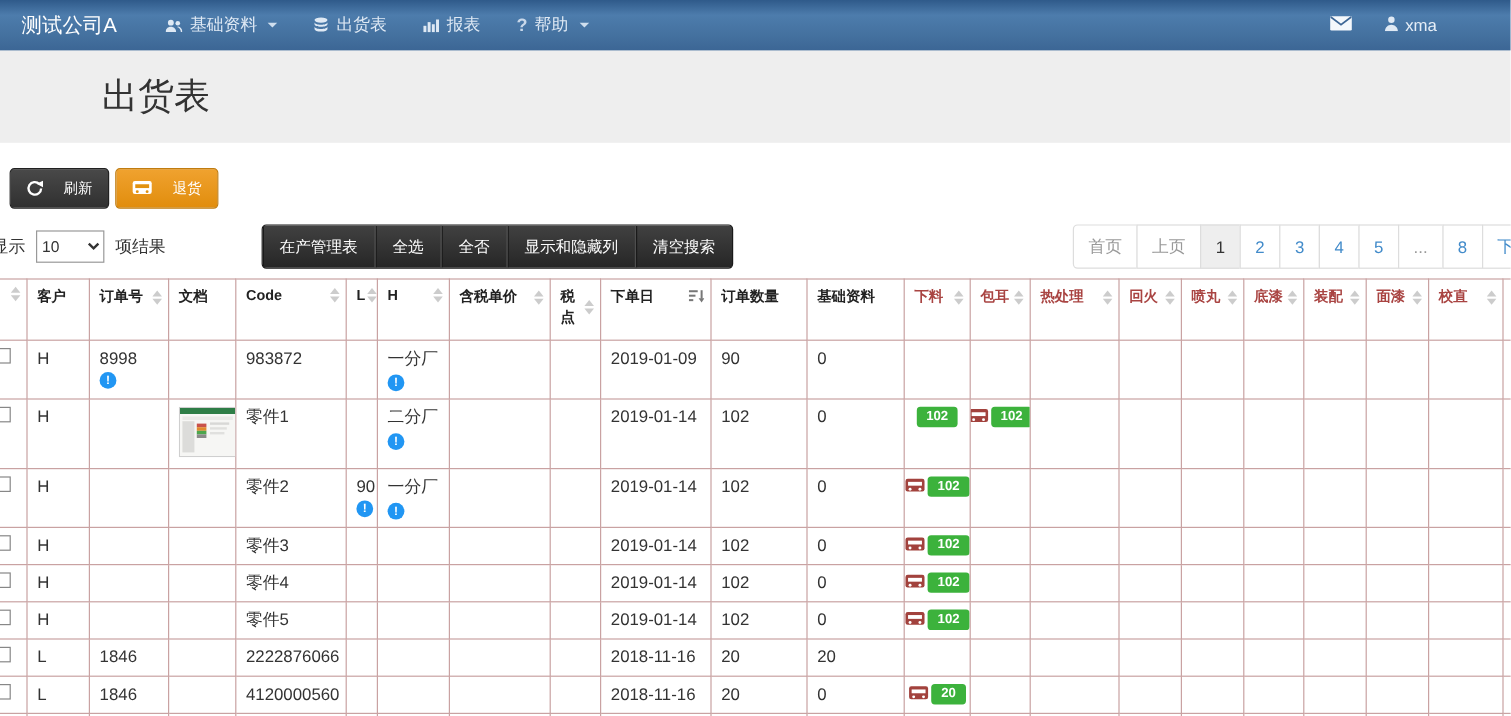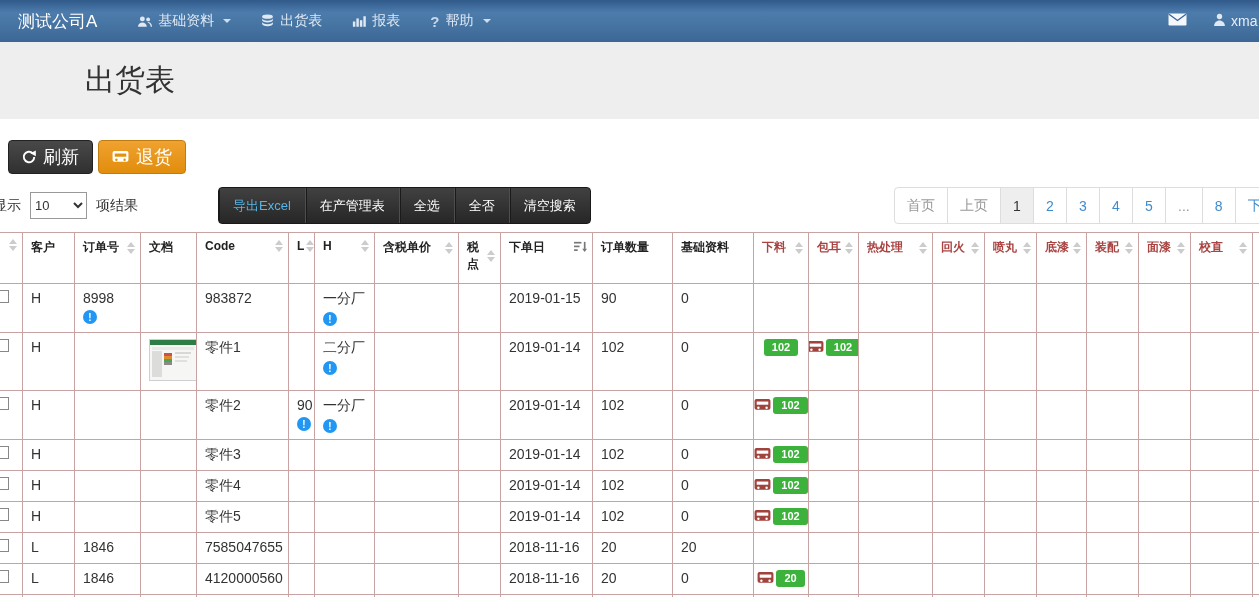--- a/index.html
+++ b/index.html
@@ -7,31 +7,31 @@
   body{font-family:"Liberation Sans","DejaVu Sans",sans-serif;background:#fff}
   #app{position:relative;width:1259px;height:597px;overflow:hidden;background:#fff}
 
   
   .navbar{position:relative;height:42px;background:linear-gradient(180deg,#2f5a8a 0%,#4d7cac 30%,#44719f 70%,#3c6695 100%);display:flex;align-items:center;padding-left:8px}
   .brand{font-size:17px;color:#fff;text-decoration:none;padding:0 10px;margin-right:16px;white-space:nowrap}
   .nav-menu{display:flex;height:42px}
   .nav-item{display:flex;align-items:center;gap:6px;padding:0 15px;color:#dfe9f4;font-size:14px;text-decoration:none;white-space:nowrap}
   .nav-item .icon{display:inline-flex;align-items:center}
   .caret{width:0;height:0;border-left:4px solid transparent;border-right:4px solid transparent;border-top:4px solid #cfdeee;margin-left:3px}
-  .nav-right{position:absolute;left:1168px;top:0;height:42px;display:flex;align-items:center;gap:26px}
+  .nav-right{position:absolute;left:1108px;top:0;height:42px;display:flex;align-items:center;gap:26px}
   .nav-mail,.nav-user{display:flex;align-items:center;gap:5px;color:#e6eef7;font-size:14px;text-decoration:none;white-space:nowrap}
   .q-icon{font-weight:bold;font-size:15px;color:#c9d8ea}
 
   
   .page-header{height:77px;background:#eee;display:flex;align-items:center;padding-left:85px}
   .page-header h1{margin:0;font-size:30px;font-weight:500;color:#333}
 
   
   .toolbar{margin:21px 0 0 8px;display:flex;gap:5px}
-  .btn{display:inline-flex;align-items:center;gap:7px;font-size:18px;color:#fff;padding:7px 13px;border-radius:4px;cursor:pointer;line-height:18px}
+  .btn{display:inline-flex;align-items:center;gap:17px;font-size:12px;color:#fff;padding:7px 13px;border-radius:4px;cursor:pointer;line-height:18px}
   .btn .icon{display:inline-flex;align-items:center}
   .btn-dark{background:linear-gradient(#494949,#303030);border:1px solid #212121}
   .btn-orange{background:linear-gradient(#f0a22f,#e18d0d);border:1px solid #c07c10}
 
   
   .controls{position:relative;height:37px;margin-top:13px}
   .show-group{position:absolute;left:-7px;top:5px;display:flex;align-items:center;gap:9px;font-size:14px;color:#333}
   .show-group select{height:27px;width:57px;font-size:13px;border:1px solid #999;background:#fff;color:#333}
   .action-group{position:absolute;left:218px;top:0;height:37px;display:flex;align-items:stretch;background:linear-gradient(#414141,#262626);border:1px solid #191919;border-radius:4px;overflow:hidden}
   .action-btn{display:flex;align-items:center;padding:0 14px;font-size:13px;color:#fff;background:transparent;border:none;border-right:1px solid #4e4e4e;box-shadow:1px 0 0 #1a1a1a inset;cursor:pointer;white-space:nowrap}
@@ -154,24 +154,24 @@
     </button>
   </div>
 
   <div class="controls">
     <div class="show-group">
       <span>显示</span>
       <select><option>10</option></select>
       <span>项结果</span>
     </div>
     <div class="action-group">
-        <button class="action-btn accent">导出Excel</button>
         <button class="action-btn">在产管理表</button>
         <button class="action-btn">全选</button>
         <button class="action-btn">全否</button>
+        <button class="action-btn">显示和隐藏列</button>
         <button class="action-btn">清空搜索</button>
       </div>
     <div class="pagination">
         <span class="page-item disabled">首页</span>
         <span class="page-item disabled">上页</span>
         <span class="page-item active">1</span>
         <span class="page-item link">2</span>
         <span class="page-item link">3</span>
         <span class="page-item link">4</span>
         <span class="page-item link">5</span>
@@ -402,21 +402,21 @@
               <span></span>
             </div>
           </td>
           <td>
             <div class="cell-stack">
               <span></span>
             </div>
           </td>
           <td>
             <div class="cell-stack">
-              <span>2019-01-15</span>
+              <span>2019-01-09</span>
             </div>
           </td>
           <td>
             <div class="cell-stack">
               <span>90</span>
             </div>
           </td>
           <td>
             <div class="cell-stack">
               <span>0</span>
@@ -854,21 +854,21 @@
             </div>
           </td>
           <td>
             <div class="cell-stack">
               <span>1846</span>
             </div>
           </td>
           <td></td>
           <td>
             <div class="cell-stack">
-              <span>7585047655</span>
+              <span>2222876066</span>
             </div>
           </td>
           <td>
             <div class="cell-stack">
               <span></span>
             </div>
           </td>
           <td>
             <div class="cell-stack">
               <span></span>

